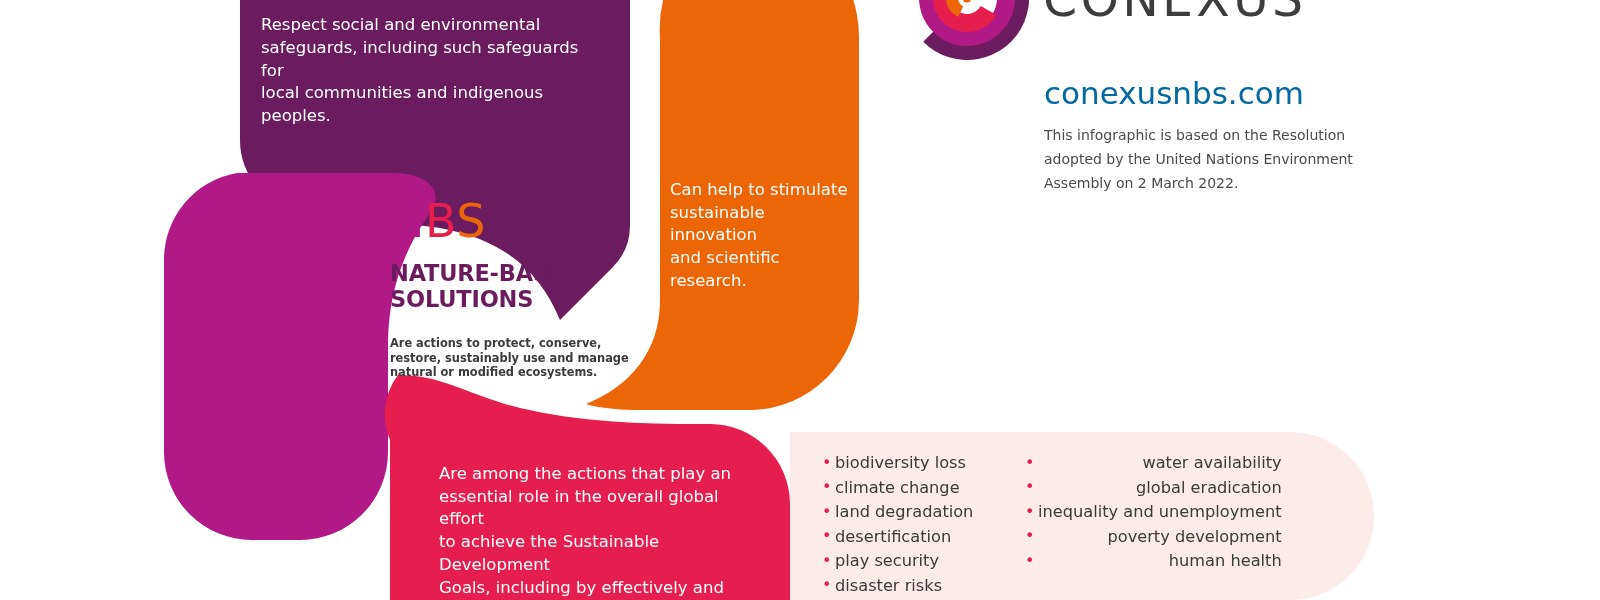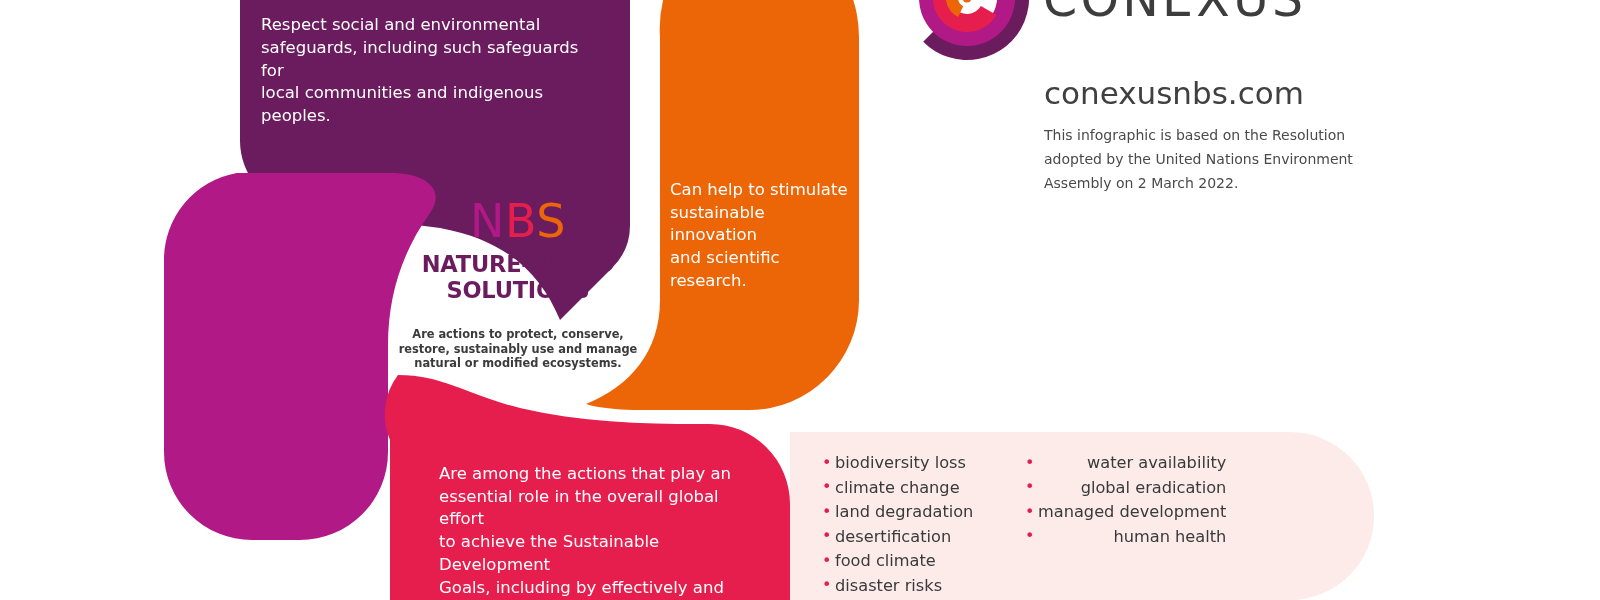--- a/index.html
+++ b/index.html
@@ -66,36 +66,35 @@
     top: 463px;
     width: 315px;
     color: #ffffff;
     font-size: 16.5px;
     line-height: 22.7px;
   }
 
   
   .nbs-wrap {
     position: absolute;
-    left: 398px;
+    left: 390px;
     top: 196px;
     width: 240px;
-    text-align: center;
   }
   .nbs-logo {
     font-size: 46px;
     line-height: 50px;
     font-weight: 400;
     letter-spacing: 0.5px;
   }
   .nbs-logo .l-n { color: #B01986; }
   .nbs-logo .l-b { color: #E61E4D; }
   .nbs-logo .l-s { color: #EC6608; }
   .nbs-title {
-    margin-top: 5px;
+    margin-top: 14px;
     font-size: 22.5px;
     line-height: 26px;
     font-weight: bold;
     color: #6B1C5E;
     letter-spacing: -0.2px;
   }
   .nbs-sub {
     margin-top: 24px;
     font-size: 11.4px;
     line-height: 14.6px;
@@ -113,21 +112,21 @@
     letter-spacing: 3.2px;
     color: #3d3d3d;
     font-weight: 400;
   }
   .site-url {
     position: absolute;
     left: 1044px;
     top: 74px;
     font-size: 31px;
     line-height: 38px;
-    color: #404040;
+    color: #0369a1;
   }
   .blurb {
     position: absolute;
     left: 1044px;
     top: 123px;
     width: 345px;
     font-size: 14px;
     line-height: 24px;
     color: #4a4a4a;
   }
@@ -259,24 +258,25 @@
   <div class="txt blurb">This infographic is based on the Resolution
  adopted by the United Nations Environment
 Assembly on 2 March 2022.</div>
 
 
   <ul class="bullets" id="bullets-left">
       <li>biodiversity loss</li>
       <li>climate change</li>
       <li>land degradation</li>
       <li>desertification</li>
-      <li>food climate</li>
+      <li>play security</li>
       <li>disaster risks</li>
     </ul>
 
   <ul class="bullets" id="bullets-right">
       <li>water availability</li>
       <li>global eradication</li>
-      <li>managed development</li>
+      <li>inequality and unemployment</li>
+      <li>poverty development</li>
       <li>human health</li>
     </ul>
 
 </div>
 
 </body></html>

